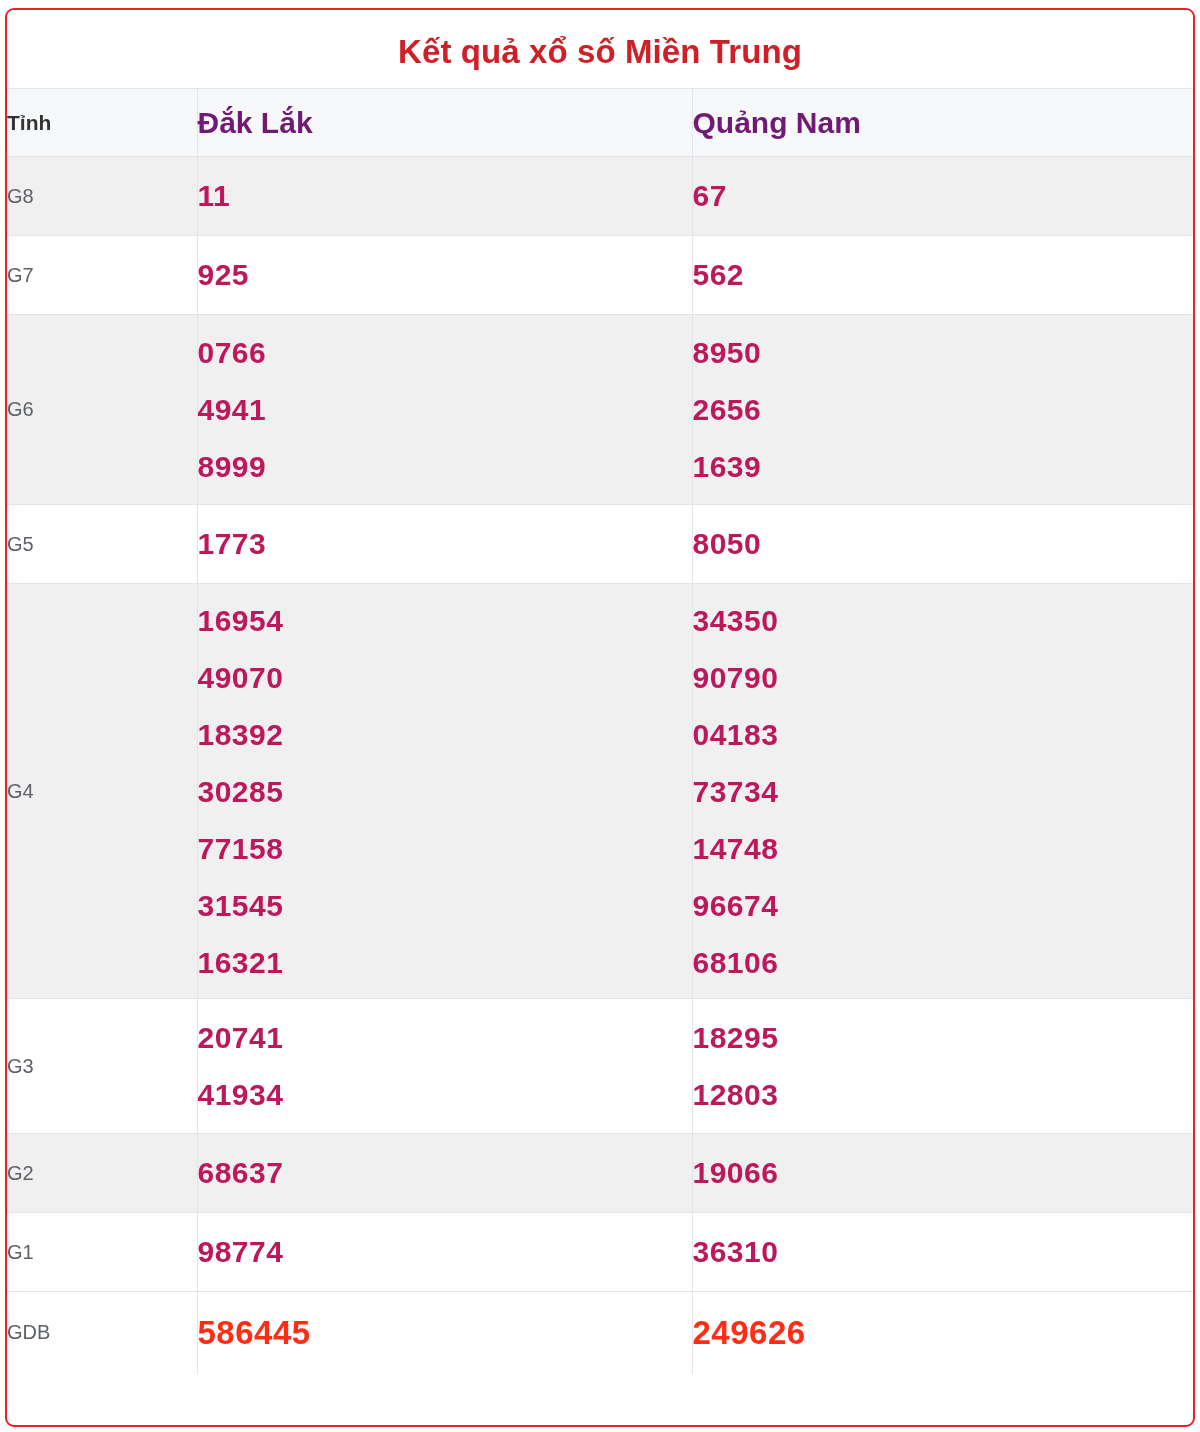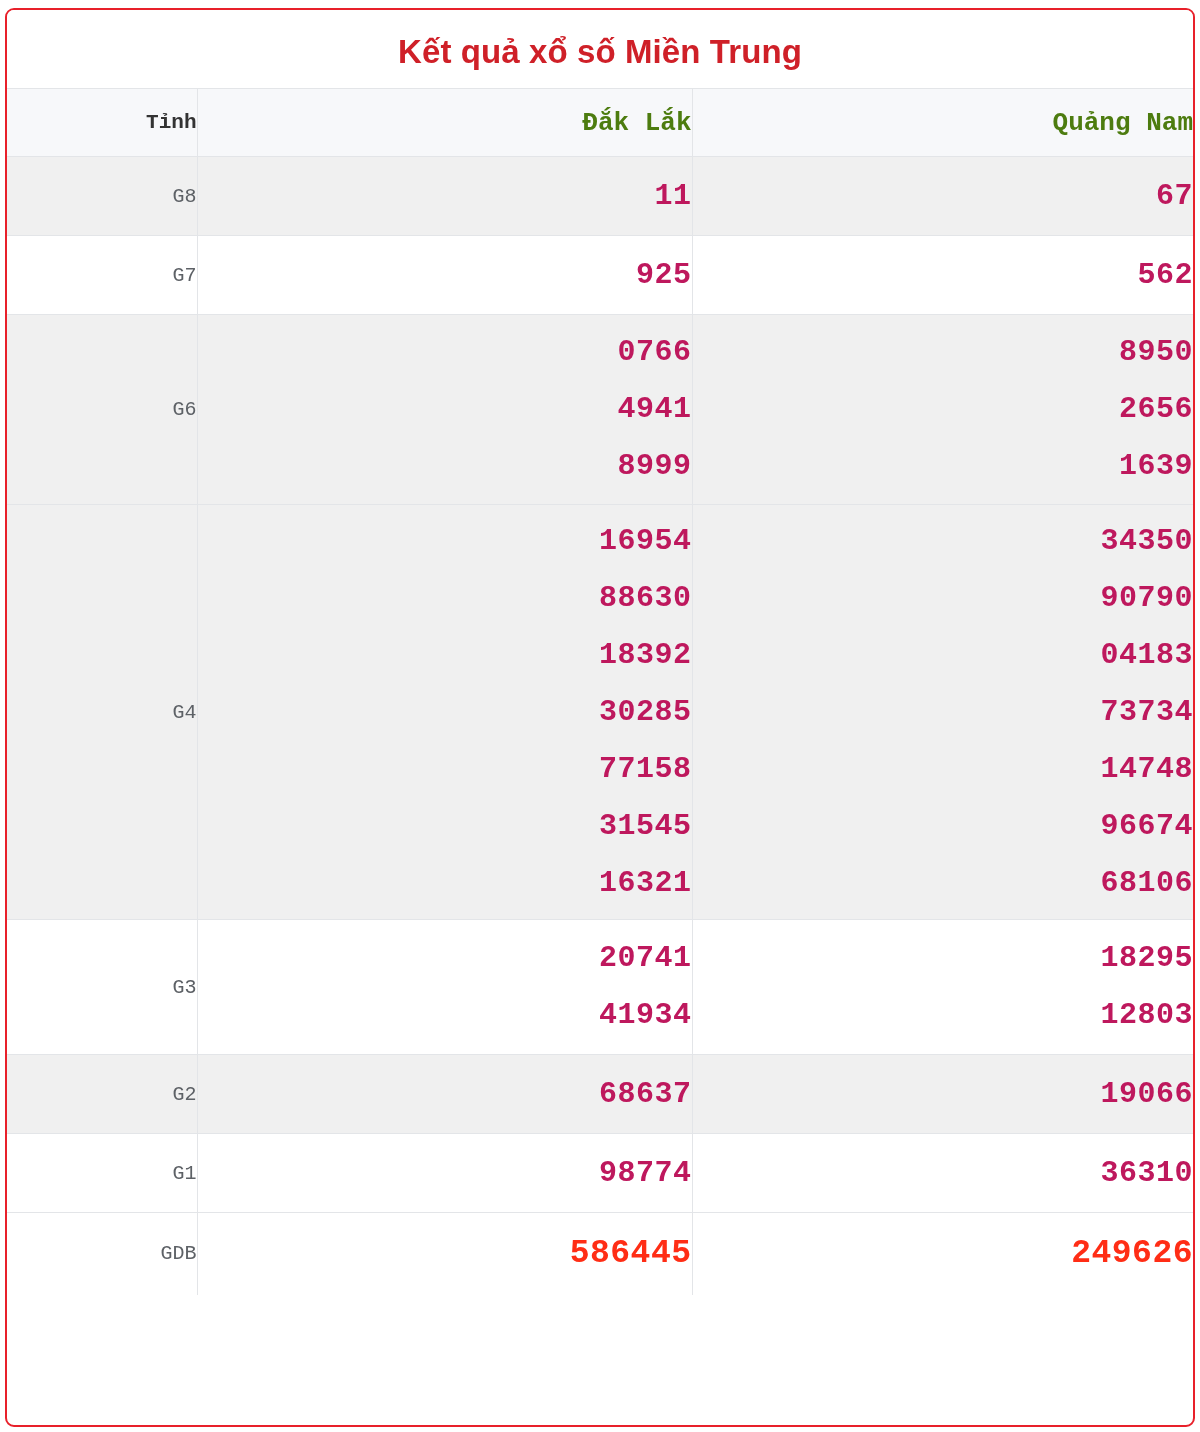--- a/index.html
+++ b/index.html
@@ -59,37 +59,36 @@
     font-family: "Liberation Sans", sans-serif;
   }
   table.result col.c-prize { width: 190px; }
   table.result col.c-p0    { width: 495px; }
   table.result col.c-p1    { width: 501px; }
 
   table.result th,
   table.result td {
     border-top: 1px solid #e3e5e8;
     border-left: 1px solid #e3e5e8;
-    text-align: right;
+    text-align: left;
     vertical-align: middle;
     padding: 0;
-    font-family: Liberation Mono, monospace;
   }
   table.result th:first-child,
   table.result td:first-child { border-left: none; }
 
   thead tr th { background: #f7f8fa; height: 68px; }
   th.h-prize {
     color: #333333;
     font-size: 21px;
     font-weight: bold;
   }
   th.h-prov {
-    color: #4d7c0f;
-    font-size: 26px;
+    color: #701a75;
+    font-size: 30px;
     font-weight: bold;
     margin-left: 32px;
   }
 
   tbody tr.shade td { background: #f0f0f0; }
   tbody tr.plain td { background: #ffffff; }
 
   td.prize-label {
     color: #5d6166;
     font-size: 20px;
@@ -174,26 +173,35 @@
             <span class="n">4941</span>
             <span class="n">8999</span>
           </td>
           <td class="nums">
             <span class="n">8950</span>
             <span class="n">2656</span>
             <span class="n">1639</span>
           </td>
         </tr>
 
+        <tr class="plain r-g5">
+          <td class="prize-label">G5</td>
+          <td class="nums">
+            <span class="n">1773</span>
+          </td>
+          <td class="nums">
+            <span class="n">8050</span>
+          </td>
+        </tr>
 
         <tr class="shade r-g4">
           <td class="prize-label">G4</td>
           <td class="nums">
             <span class="n">16954</span>
-            <span class="n">88630</span>
+            <span class="n">49070</span>
             <span class="n">18392</span>
             <span class="n">30285</span>
             <span class="n">77158</span>
             <span class="n">31545</span>
             <span class="n">16321</span>
           </td>
           <td class="nums">
             <span class="n">34350</span>
             <span class="n">90790</span>
             <span class="n">04183</span>

